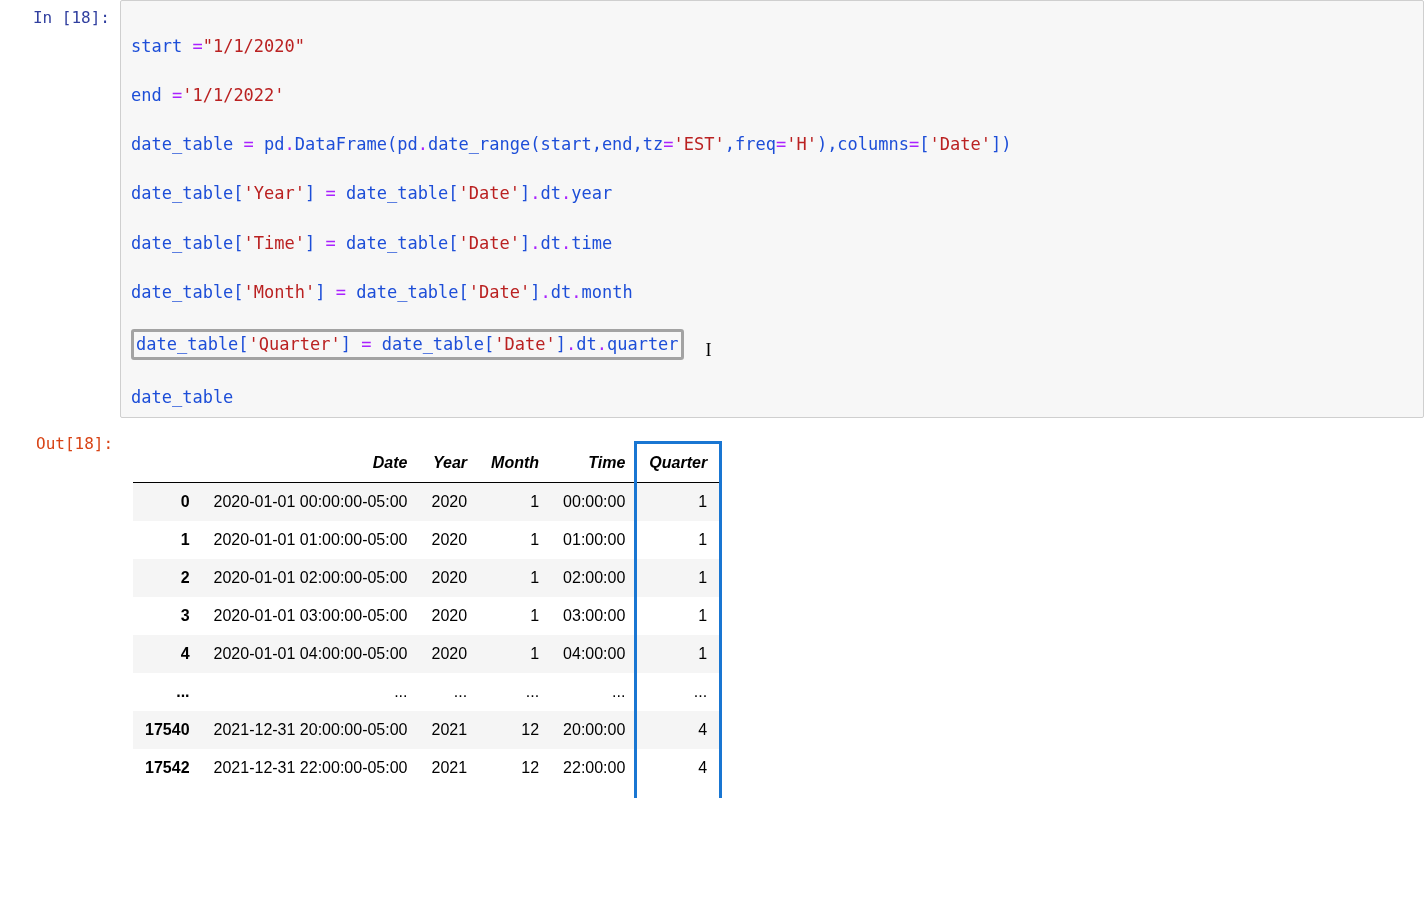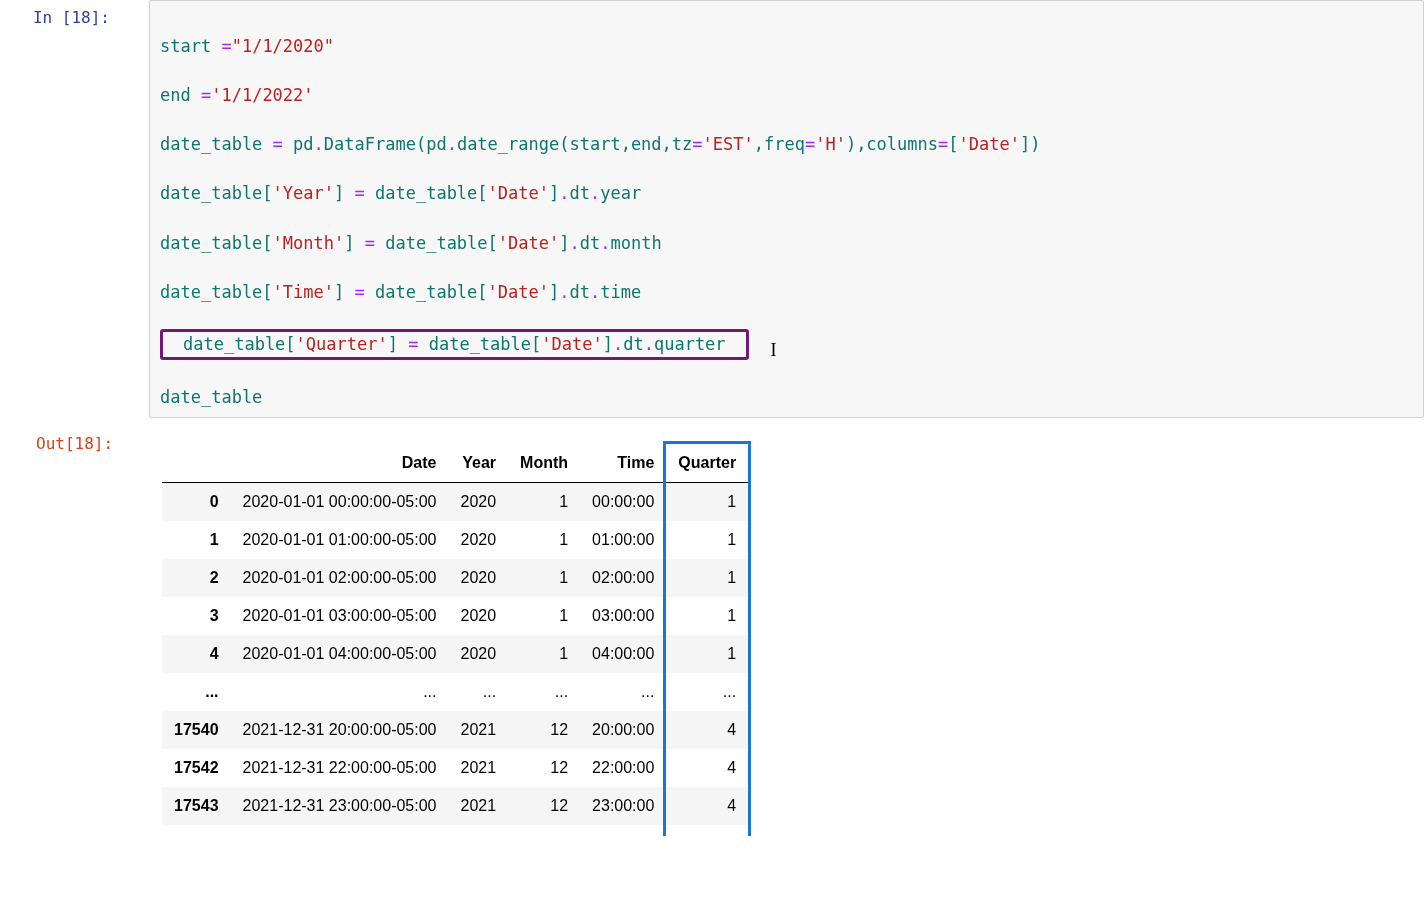--- a/index.html
+++ b/index.html
@@ -7,21 +7,20 @@
       font-family: "Helvetica Neue", Helvetica, Arial, sans-serif;
       background: #ffffff;
       font-size: 14px;
       color: #000;
       padding: 0;
     }
     .cell {
       display: flex;
       align-items: flex-start;
       margin-bottom: 8px;
-      gap: 29px;
     }
     .prompt {
       min-width: 120px;
       text-align: right;
       padding: 8px 10px 0 0;
       font-family: "Menlo", "Consolas", "DejaVu Sans Mono", monospace;
       font-size: 16px;
       user-select: none;
     }
     .prompt-in { color: #303F9F; }
@@ -35,25 +34,25 @@
       font-family: "Menlo", "Consolas", "DejaVu Sans Mono", monospace;
       font-size: 17px;
       line-height: 1.45;
       white-space: pre;
       overflow-x: auto;
       position: relative;
     }
     .code-line { display: block; }
     .tok-op { color: #AA22FF; }
     .tok-str { color: #BA2121; }
-    .tok-id { color: #0f766e; }
+    .tok-id { color: #1d4ed8; }
     .highlight-box {
-      border: 3px solid #701a75;
+      border: 3px solid #a3a3a3;
       border-radius: 3px;
-      padding: 0 20px;
+      padding: 0 2px;
       display: inline-block;
     }
     .cursor-caret {
       display: inline-block;
       width: 1px;
       height: 18px;
       vertical-align: middle;
       margin-left: 22px;
       position: relative;
       top: 1px;
@@ -78,20 +77,21 @@
     }
     .df-table th, .df-table td {
       padding: 10px 12px;
       text-align: right;
       border: none;
     }
     .df-table thead th {
       border-bottom: 1.5px solid #000;
       font-weight: 700;
       color: #000;
+      font-style: italic;
     }
     .df-table tbody th {
       font-weight: 700;
       color: #000;
     }
     .df-table tbody td {
       color: #000;
     }
     .df-table tbody tr:nth-child(odd) {
       background: #f5f5f5;
@@ -112,22 +112,22 @@
 </head>
 <body>
 
 <div class="cell">
   <div class="prompt prompt-in">In [18]:</div>
   <div class="input-area">
 <span class="code-line"><span class="tok-id">start </span><span class="tok-op">=</span><span class="tok-str">"1/1/2020"</span></span>
 <span class="code-line"><span class="tok-id">end </span><span class="tok-op">=</span><span class="tok-str">'1/1/2022'</span></span>
 <span class="code-line"><span class="tok-id">date_table </span><span class="tok-op">=</span><span class="tok-id"> pd</span><span class="tok-op">.</span><span class="tok-id">DataFrame(pd</span><span class="tok-op">.</span><span class="tok-id">date_range(start,end,tz</span><span class="tok-op">=</span><span class="tok-str">'EST'</span><span class="tok-id">,freq</span><span class="tok-op">=</span><span class="tok-str">'H'</span><span class="tok-id">),columns</span><span class="tok-op">=</span><span class="tok-id">[</span><span class="tok-str">'Date'</span><span class="tok-id">])</span></span>
 <span class="code-line"><span class="tok-id">date_table[</span><span class="tok-str">'Year'</span><span class="tok-id">] </span><span class="tok-op">=</span><span class="tok-id"> date_table[</span><span class="tok-str">'Date'</span><span class="tok-id">]</span><span class="tok-op">.</span><span class="tok-id">dt</span><span class="tok-op">.</span><span class="tok-id">year</span></span>
+<span class="code-line"><span class="tok-id">date_table[</span><span class="tok-str">'Time'</span><span class="tok-id">] </span><span class="tok-op">=</span><span class="tok-id"> date_table[</span><span class="tok-str">'Date'</span><span class="tok-id">]</span><span class="tok-op">.</span><span class="tok-id">dt</span><span class="tok-op">.</span><span class="tok-id">time</span></span>
 <span class="code-line"><span class="tok-id">date_table[</span><span class="tok-str">'Month'</span><span class="tok-id">] </span><span class="tok-op">=</span><span class="tok-id"> date_table[</span><span class="tok-str">'Date'</span><span class="tok-id">]</span><span class="tok-op">.</span><span class="tok-id">dt</span><span class="tok-op">.</span><span class="tok-id">month</span></span>
-<span class="code-line"><span class="tok-id">date_table[</span><span class="tok-str">'Time'</span><span class="tok-id">] </span><span class="tok-op">=</span><span class="tok-id"> date_table[</span><span class="tok-str">'Date'</span><span class="tok-id">]</span><span class="tok-op">.</span><span class="tok-id">dt</span><span class="tok-op">.</span><span class="tok-id">time</span></span>
 <span class="code-line"><span class="highlight-box"><span class="tok-id">date_table[</span><span class="tok-str">'Quarter'</span><span class="tok-id">] </span><span class="tok-op">=</span><span class="tok-id"> date_table[</span><span class="tok-str">'Date'</span><span class="tok-id">]</span><span class="tok-op">.</span><span class="tok-id">dt</span><span class="tok-op">.</span><span class="tok-id">quarter</span></span><span class="cursor-caret"></span></span>
 <span class="code-line"><span class="tok-id">date_table</span></span></div>
 </div>
 
 <div class="cell">
   <div class="prompt prompt-out">Out[18]:</div>
   <div class="output-area">
     <div class="table-wrap">
       <table class="df-table">
         <thead>
@@ -198,26 +198,18 @@
               <td class="q-cell">4</td>
             </tr>
             <tr>
               <th>17542</th>
               <td>2021-12-31 22:00:00-05:00</td>
               <td>2021</td>
               <td>12</td>
               <td>22:00:00</td>
               <td class="q-cell">4</td>
             </tr>
-            <tr>
-              <th>17543</th>
-              <td>2021-12-31 23:00:00-05:00</td>
-              <td>2021</td>
-              <td>12</td>
-              <td>23:00:00</td>
-              <td class="q-cell">4</td>
-            </tr>
           </tbody>
       </table>
       <div class="col-highlight" id="col-hl" style="left: 511.297px; top: 7px; width: 87.7969px; height: 463px;"></div>
     </div>
   </div>
 </div>
 
 </body></html>

